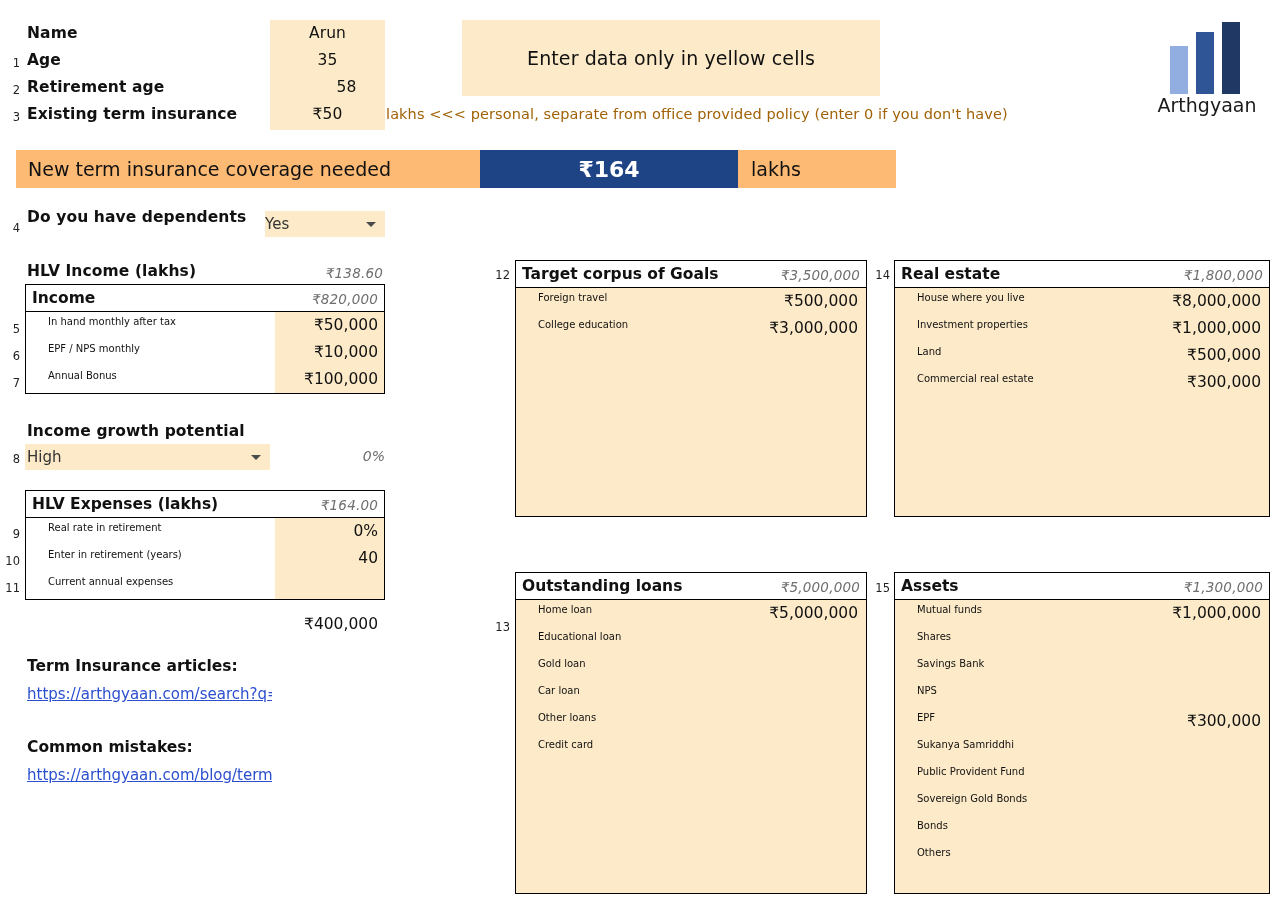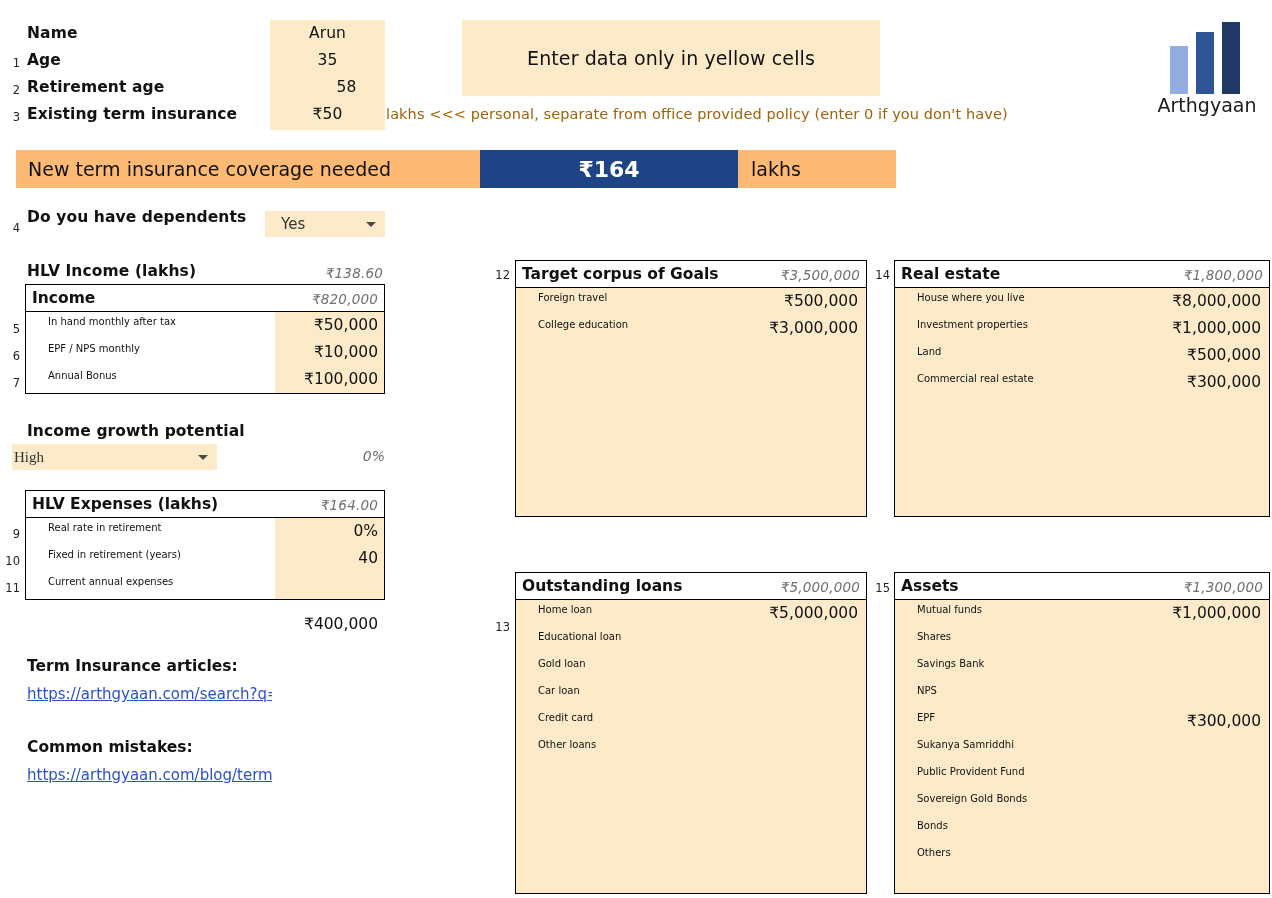--- a/index.html
+++ b/index.html
@@ -82,21 +82,21 @@
   #banner .amountcell span { color: #ffffff; font-size: 22px; font-weight: bold; }
   #banner .unit { position: absolute; left: 735px; top: 8px; font-size: 19px; color: #111; }
 
   
   .dropdown {
     background: #fdeac8;
     height: 26px;
     position: absolute;
     display: flex; align-items: center;
   }
-  .dropdown .dval { font-size: 15px; color: #333; padding-left: 16px; }
+  .dropdown .dval { font-size: 15px; color: #333; padding-left: 0; }
   .dropdown .caret {
     position: absolute; right: 9px; top: 11px;
     width: 0; height: 0;
     border-left: 5px solid transparent;
     border-right: 5px solid transparent;
     border-top: 5px solid #4a4a4a;
   }
 
   
   .tbl { position: absolute; border: 1.4px solid #000; }
@@ -204,39 +204,39 @@
         <div class="rval" style="right:6px;">₹100,000</div>
       </div>
     </div>
   </div>
   <div class="abs rownum" style="left:2px; top:322px; width:18px;">5</div>
   <div class="abs rownum" style="left:2px; top:349px; width:18px;">6</div>
   <div class="abs rownum" style="left:2px; top:376px; width:18px;">7</div>
 
   <div class="abs lbl bold" style="left:27px; top:422px;">Income growth potential</div>
   <div class="abs rownum" style="left:2px; top:452px; width:18px;">8</div>
-  <div class="dropdown" style="left:12px; top:444px; width:205px;font-family:Liberation Serif, serif;">
+  <div class="dropdown" style="left:25px; top:444px; width:245px;">
     <div class="dval" style="padding-left:2px;">High</div>
     <div class="caret"></div>
   </div>
   <div class="abs pct" style="left:300px; top:448px; width:85px; text-align:right;">0%</div>
 
   <div class="tbl" style="left:25px; top:490px; width:360px;">
     <div class="hdr">
       <div class="htext">HLV Expenses (lakhs)</div>
       <div class="hval calc">₹164.00</div>
     </div>
     <div class="rowarea">
       <div class="abs yellow" style="left:249px; top:0; width:109px; height:81px;"></div>
       <div class="row">
         <div class="rtext">Real rate in retirement</div>
         <div class="rval" style="right:6px;">0%</div>
       </div>
       <div class="row">
-        <div class="rtext">Fixed in retirement (years)</div>
+        <div class="rtext">Enter in retirement (years)</div>
         <div class="rval" style="right:6px;">40</div>
       </div>
       <div class="row">
         <div class="rtext">Current annual expenses</div>
         <div class="rval" style="right:6px;margin-top:39px;">₹400,000</div>
       </div>
     </div>
   </div>
   <div class="abs rownum" style="left:2px; top:527px; width:18px;">9</div>
   <div class="abs rownum" style="left:2px; top:554px; width:18px;">10</div>
@@ -313,25 +313,25 @@
       </div>
       <div class="row">
         <div class="rtext">Gold loan</div>
         <div class="rval" style="right:8px;"></div>
       </div>
       <div class="row">
         <div class="rtext">Car loan</div>
         <div class="rval" style="right:8px;"></div>
       </div>
       <div class="row">
+        <div class="rtext">Other loans</div>
+        <div class="rval" style="right:8px;"></div>
+      </div>
+      <div class="row">
         <div class="rtext">Credit card</div>
-        <div class="rval" style="right:8px;"></div>
-      </div>
-      <div class="row">
-        <div class="rtext">Other loans</div>
         <div class="rval" style="right:8px;"></div>
       </div>
     </div>
   </div>
 
   <div class="abs rownum" style="left:872px; top:581px; width:18px;">15</div>
   <div class="tbl" style="left:894px; top:572px; width:376px; height:322px;">
     <div class="hdr">
       <div class="htext">Assets</div>
       <div class="hval calc">₹1,300,000</div>

